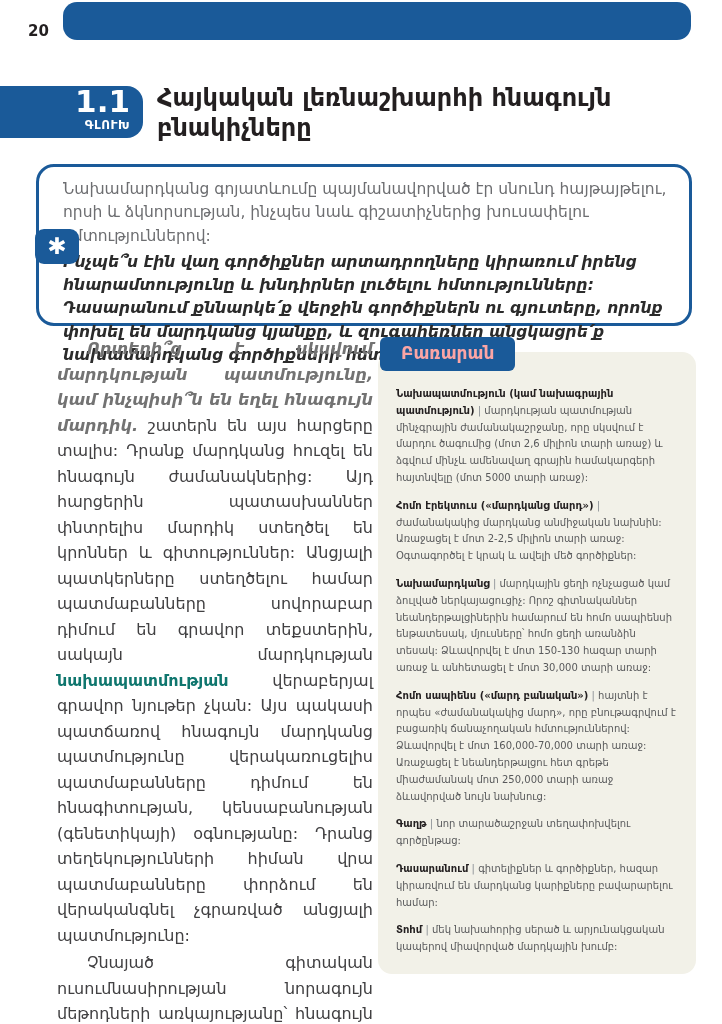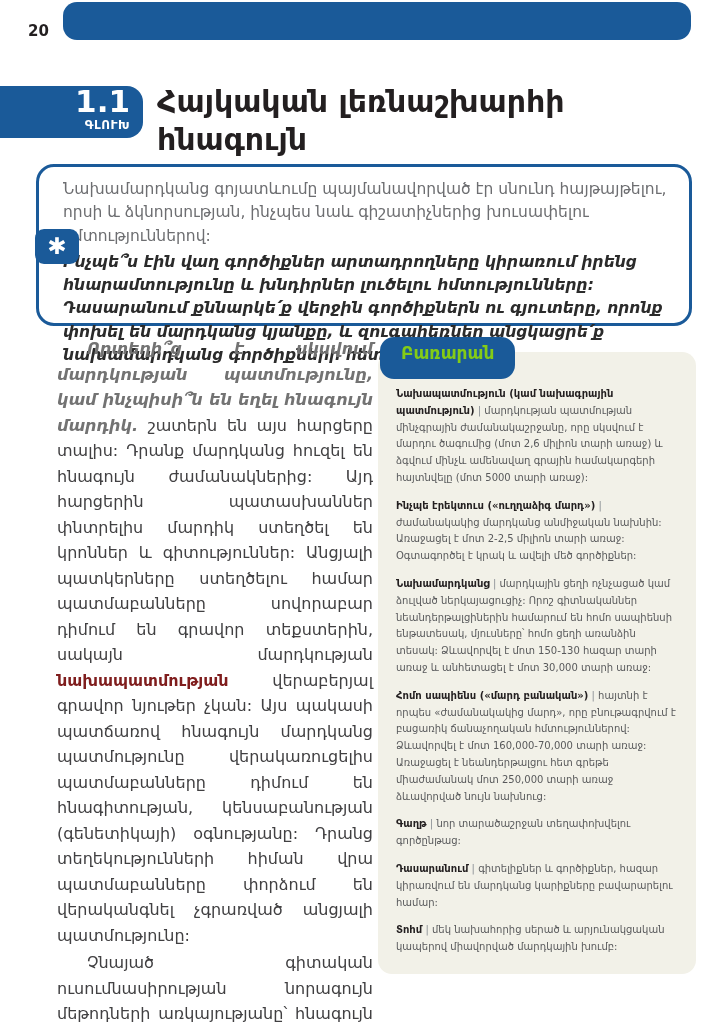--- a/index.html
+++ b/index.html
@@ -24,21 +24,21 @@
   .chapter-badge {
     position:absolute; left:0; top:86px; width:143px; height:52px;
     background:#1a5a99; border-radius:0 16px 16px 0;
     display:flex; flex-direction:column; align-items:flex-end;
     justify-content:flex-start; padding-right:13px; color:#ffffff;
   }
   .chapter-num { font-size:31px; font-weight:700; line-height:1; }
   .chapter-label { font-size:12px; font-weight:700; letter-spacing:.5px; margin-top:1px; }
   .section-title {
     position:absolute; left:157px; top:83px; width:540px;
-    font-size:30px; font-weight:700; color:#231f20; line-height:1.27;
+    font-size:24px; font-weight:700; color:#231f20; line-height:1.27;
   }
 
   
   .intro-box {
     position:absolute; left:36px; top:164px; width:656px; height:162px;
     border:3px solid #1a5a99; border-radius:18px;
     padding:11px 20px 12px 24px; background:#ffffff;
   }
   .intro-heading { font-size:16px; font-weight:700; color:#2b2b2b; margin-bottom:2px; }
   .intro-body { font-size:15.5px; line-height:1.5; color:#6d6e71; }
@@ -52,69 +52,69 @@
   }
 
   
   .main-col {
     position:absolute; left:57px; top:336px; width:316px;
     font-size:16px; line-height:25.5px; text-align:justify; color:#414042;
   }
   .main-col p { text-indent:30px; }
   .main-col p + p { margin-top:2px; }
   .lead { font-weight:700; font-style:italic; color:#737373; }
-  .term { font-weight:700; color:#7f1d1d; }
+  .term { font-weight:700; color:#0f766e; }
 
   
   .glossary {
     position:absolute; left:378px; top:352px; width:318px;
     background:#f2f1e8; border-radius:14px;
     padding:34px 16px 18px 18px;
   }
   .glossary-tab {
     position:absolute; left:2px; top:-15px;
-    background:#1a5a99; color:#84cc16; font-size:17px; font-weight:700;
-    padding:6px 21px 16px; border-radius:14px;
+    background:#1a5a99; color:#fca5a5; font-size:17px; font-weight:700;
+    padding:6px 21px 8px; border-radius:6px;
   }
   .entry { font-size:10px; line-height:16.8px; color:#58595b; }
   .entry + .entry { margin-top:11px; }
   .entry b { color:#231f20; font-weight:700; }
   .sep { color:#8a8f94; }
 </style>
 </head>
 <body>
 
 <div class="page">
 
   <div class="page-number">20</div>
   <div class="top-bar"></div>
 
   <div class="chapter-badge">
     <span class="chapter-num">1.1</span>
     <span class="chapter-label">ԳԼՈՒԽ</span>
   </div>
   <h1 class="section-title"><span>Հայկական լեռնաշխարհի հնագույն</span><br>
-    </h1>
+    <span>բնակիչները</span></h1>
 
   <div class="intro-box">
     <div class="asterisk-badge">✱</div>
     <p class="intro-body">Նախամարդկանց գոյատևումը պայմանավորված էր սնունդ հայթայթելու, որսի և ձկնորսության, ինչպես նաև գիշատիչներից խուսափելու հմտություններով:</p>
     <p class="intro-question">Ինչպե՞ս էին վաղ գործիքներ արտադրողները կիրառում իրենց հնարամտությունը և խնդիրներ լուծելու հմտությունները: Դասարանում քննարկե՛ք վերջին գործիքներն ու գյուտերը, որոնք փոխել են մարդկանց կյանքը, և զուգահեռներ անցկացրե՛ք նախամարդկանց գործիքների հետ:</p>
   </div>
 
   <div class="main-col">
     <p><span class="lead">Որտեղի՞ց է սկսվում մարդկության պատմությունը, կամ ինչպիսի՞ն են եղել հնագույն մարդիկ.</span><span> շատերն են այս հարցերը տալիս: Դրանք մարդկանց հուզել են հնագույն ժամանակներից: Այդ հարցերին պատասխաններ փնտրելիս մարդիկ ստեղծել են կրոններ և գիտություններ: Անցյալի պատկերները ստեղծելու համար պատմաբանները սովորաբար դիմում են գրավոր տեքստերին, սակայն մարդկության </span><span class="term">նախապատմության</span><span> վերաբերյալ գրավոր նյութեր չկան: Այս պակասի պատճառով հնագույն մարդկանց պատմությունը վերակառուցելիս պատմաբանները դիմում են հնագիտության, կենսաբանության (գենետիկայի) օգնությանը: Դրանց տեղեկությունների հիման վրա պատմաբանները փորձում են վերականգնել չգրառված անցյալի պատմությունը:</span></p>
     <p>Չնայած գիտական ուսումնասիրության նորագույն մեթոդների առկայությանը՝ հնագույն ժամանակների մասին մեր պատկերացումների մեծ մասը դեռևս հիմնված է ենթադրությունների վրա:</p>
   </div>
 
   <aside class="glossary">
     <div class="glossary-tab">Բառարան</div>
     <div>
         <p class="entry"><b>Նախապատմություն (կամ նախագրային պատմություն)</b> <span class="sep">|</span> <span>մարդկության պատմության մինչգրային ժամանակաշրջանը, որը սկսվում է մարդու ծագումից (մոտ 2,6 միլիոն տարի առաջ) և ձգվում մինչև ամենավաղ գրային համակարգերի հայտնվելը (մոտ 5000 տարի առաջ):</span></p>
-        <p class="entry"><b>Ինչպե էրեկտուս («ուղղաձիգ մարդ»)</b> <span class="sep">|</span> <span>ժամանակակից մարդկանց անմիջական նախնին: Առաջացել է մոտ 2-2,5 միլիոն տարի առաջ: Օգտագործել է կրակ և ավելի մեծ գործիքներ:</span></p>
+        <p class="entry"><b>Հոմո էրեկտուս («մարդկանց մարդ»)</b> <span class="sep">|</span> <span>ժամանակակից մարդկանց անմիջական նախնին: Առաջացել է մոտ 2-2,5 միլիոն տարի առաջ: Օգտագործել է կրակ և ավելի մեծ գործիքներ:</span></p>
         <p class="entry"><b>Նախամարդկանց</b> <span class="sep">|</span> <span>մարդկային ցեղի ոչնչացած կամ ձուլված ներկայացուցիչ: Որոշ գիտնականներ նեանդերթալցիներին համարում են հոմո սապիենսի ենթատեսակ, մյուսները՝ հոմո ցեղի առանձին տեսակ: Ձևավորվել է մոտ 150-130 հազար տարի առաջ և անհետացել է մոտ 30,000 տարի առաջ:</span></p>
         <p class="entry"><b>Հոմո սապիենս («մարդ բանական»)</b> <span class="sep">|</span> <span>հայտնի է որպես «ժամանակակից մարդ», որը բնութագրվում է բացառիկ ճանաչողական հմտություններով: Ձևավորվել է մոտ 160,000-70,000 տարի առաջ: Առաջացել է նեանդերթալցու հետ գրեթե միաժամանակ մոտ 250,000 տարի առաջ ձևավորված նույն նախնուց:</span></p>
         <p class="entry"><b>Գաղթ</b> <span class="sep">|</span> <span>նոր տարածաշրջան տեղափոխվելու գործընթաց:</span></p>
         <p class="entry"><b>Դասարանում</b> <span class="sep">|</span> <span>գիտելիքներ և գործիքներ, հազար կիրառվում են մարդկանց կարիքները բավարարելու համար:</span></p>
         <p class="entry"><b>Տոհմ</b> <span class="sep">|</span> <span>մեկ նախահորից սերած և արյունակցական կապերով միավորված մարդկային խումբ:</span></p>
       </div>
   </aside>
 
 </div>
 

